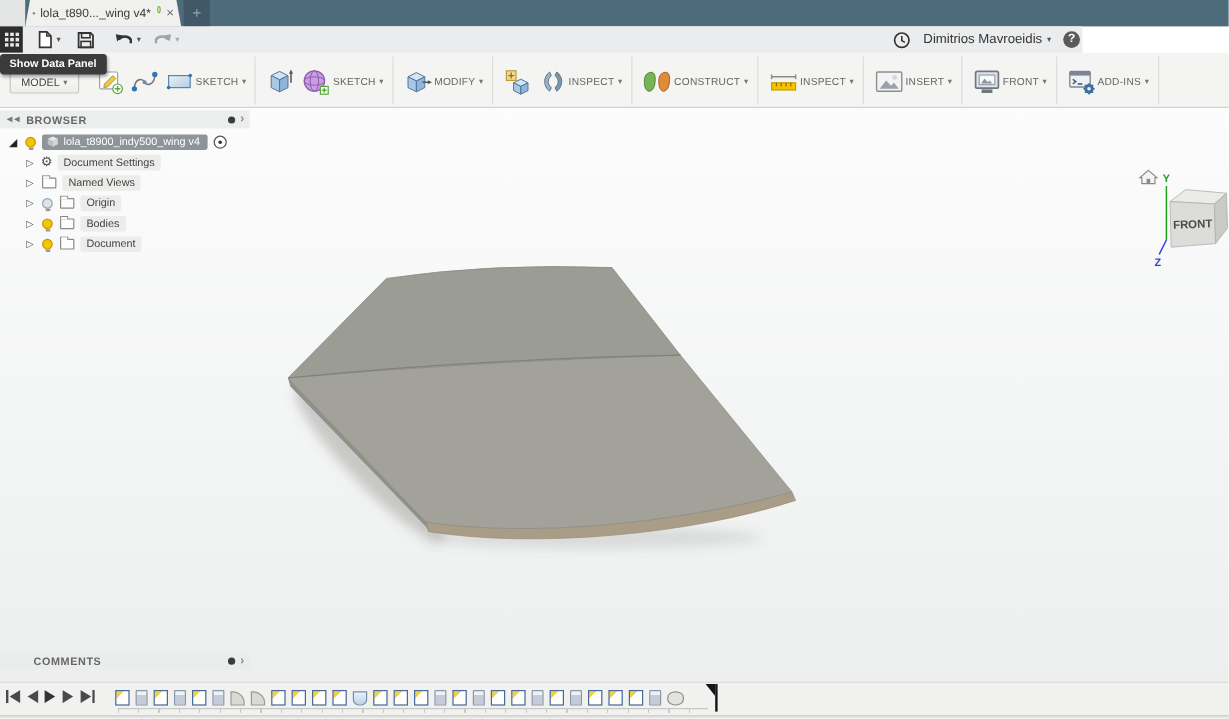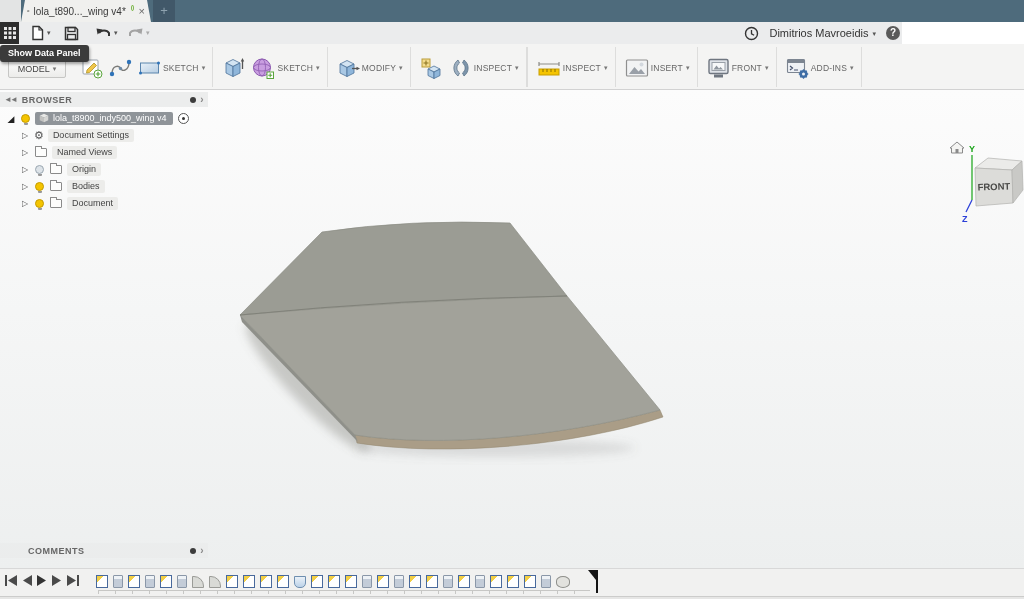--- a/index.html
+++ b/index.html
@@ -279,20 +279,29 @@
           </svg>
           <svg width="26" height="26" viewBox="0 0 26 26">
             <path d="M10,5 C4.5,9 4.5,17 10,21 L11.5,18 C8,15.5 8,10.5 11.5,8 Z" fill="#9eb0c2" stroke="#5c7388" stroke-width="0.8"></path>
             <path d="M16,5 C21.5,9 21.5,17 16,21 L14.5,18 C18,15.5 18,10.5 14.5,8 Z" fill="#7d95ab" stroke="#5c7388" stroke-width="0.8"></path>
           </svg>
         </div>
         <div class="glabel dd">INSPECT</div>
       </div>
       <div class="rsep"></div>
 
+      <div class="rgroup">
+        <div class="icons">
+          <svg width="28" height="27" viewBox="0 0 28 27">
+            <path d="M6,6 C10,4 12,6 12,11 C12,17 10,21 7,21 C4,21 3,17 3,13 C3,9 4,7 6,6 Z" fill="#79b353" stroke="#4e7f33" stroke-width="0.8"></path>
+            <path d="M18,6 C22,4 24,6 24,11 C24,17 22,21 19,21 C16,21 15,17 15,13 C15,9 16,7 18,6 Z" fill="#e08b3c" stroke="#a65f1d" stroke-width="0.8"></path>
+          </svg>
+        </div>
+        <div class="glabel dd">CONSTRUCT</div>
+      </div>
       <div class="rsep"></div>
 
       <div class="rgroup">
         <div class="icons">
           <svg width="28" height="27" viewBox="0 0 28 27">
             <path d="M4,7 v4 M24,7 v4 M4,9 h20" stroke="#8b8b88" stroke-width="1.2" fill="none"></path>
             <rect x="4" y="14" width="20" height="6" fill="#f5c400" stroke="#c79d00"></rect>
             <path d="M8,14 v3 M12,14 v3 M16,14 v3 M20,14 v3" stroke="#8a6f00" stroke-width="1"></path>
           </svg>
         </div>

